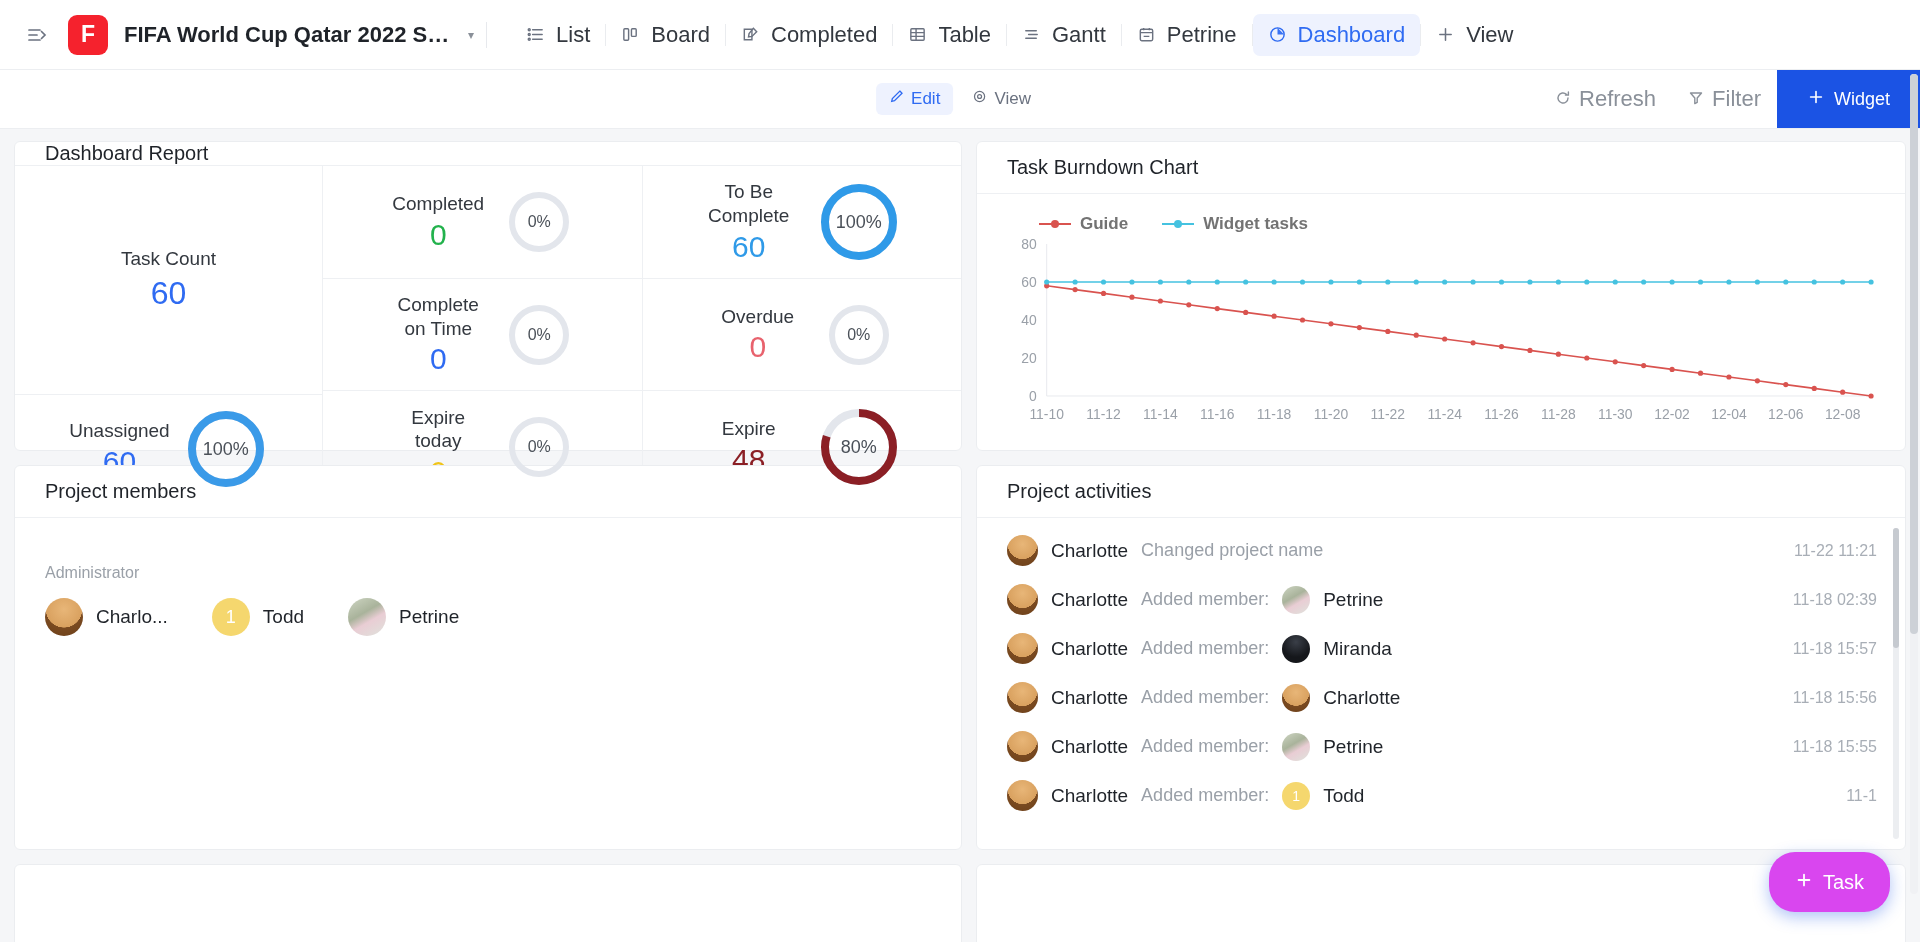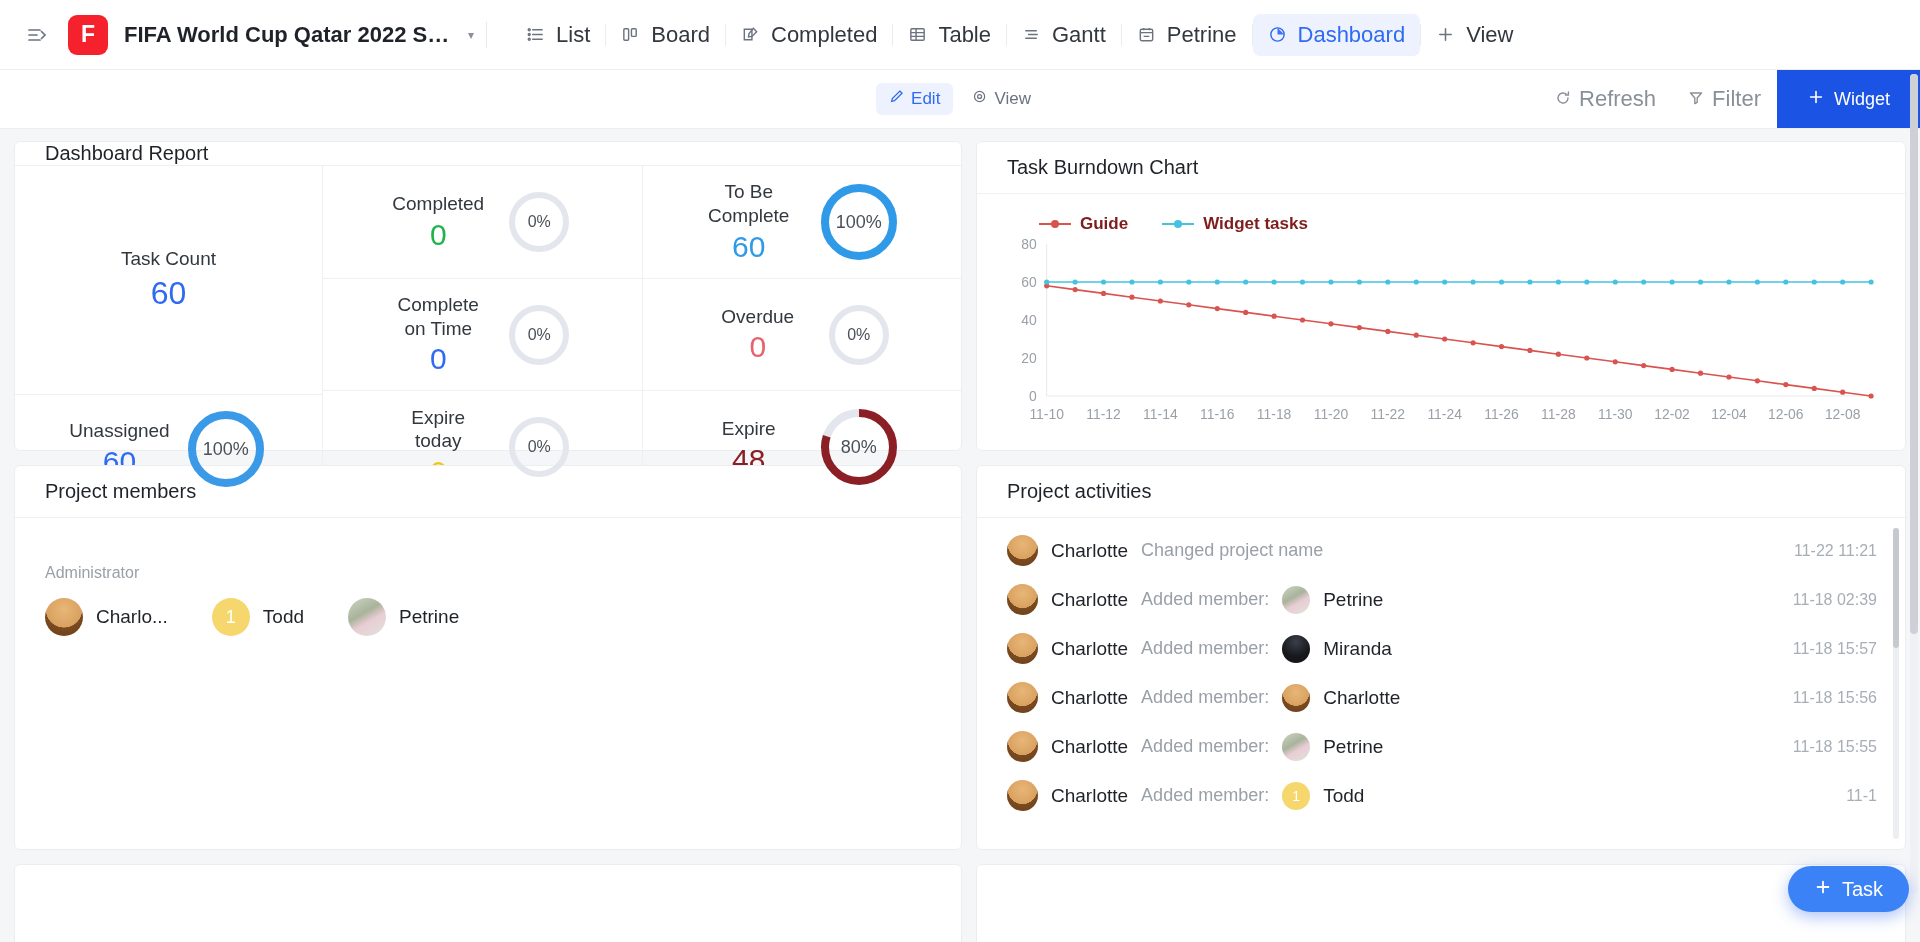--- a/index.html
+++ b/index.html
@@ -138,21 +138,21 @@
   .donut .pct {
     position: relative; font-size: 16px; color: #4b5159;
   }
   .donut.lg .pct { font-size: 18px; }
 
   
   .chart-wrap { flex: 1; padding: 14px 22px 10px 22px; position: relative; }
   .legend { display: flex; gap: 34px; padding: 6px 0 0 40px; }
   .legend-item {
     display: flex; align-items: center; gap: 9px;
-    font-size: 17px; font-weight: bold; color: #7f1d1d;
+    font-size: 17px; font-weight: bold; color: #737373;
   }
   .lg-mark { width: 32px; height: 2px; position: relative; }
   .lg-mark::after {
     content: ''; position: absolute; left: 50%; top: 50%;
     width: 8px; height: 8px; border-radius: 50%;
     transform: translate(-50%,-50%);
     background: inherit;
   }
 
   
@@ -200,23 +200,23 @@
     position: absolute; right: 2px; top: 74px; width: 8px;
     height: 820px; background: #f0f1f4; border-radius: 4px;
   }
   .page-scroll i {
     display:block; width: 8px; height: 560px;
     background: #cdd1d7; border-radius: 4px;
   }
 
   
   .fab {
-    position: absolute; right: 11px; bottom: 30px;
-    background: #3b82f6; color: #fff;
-    border-radius: 26px; height: 46px; padding: 0 26px;
+    position: absolute; right: 30px; bottom: 30px;
+    background: #d946ef; color: #fff;
+    border-radius: 26px; height: 60px; padding: 0 26px;
     display: flex; align-items: center; gap: 10px;
     font-size: 20px; cursor: pointer;
     box-shadow: 0 5px 16px rgba(27,83,228,.35);
     z-index: 40;
   }
 </style>
 </head>
 <body>
 
 <div class="topbar">

